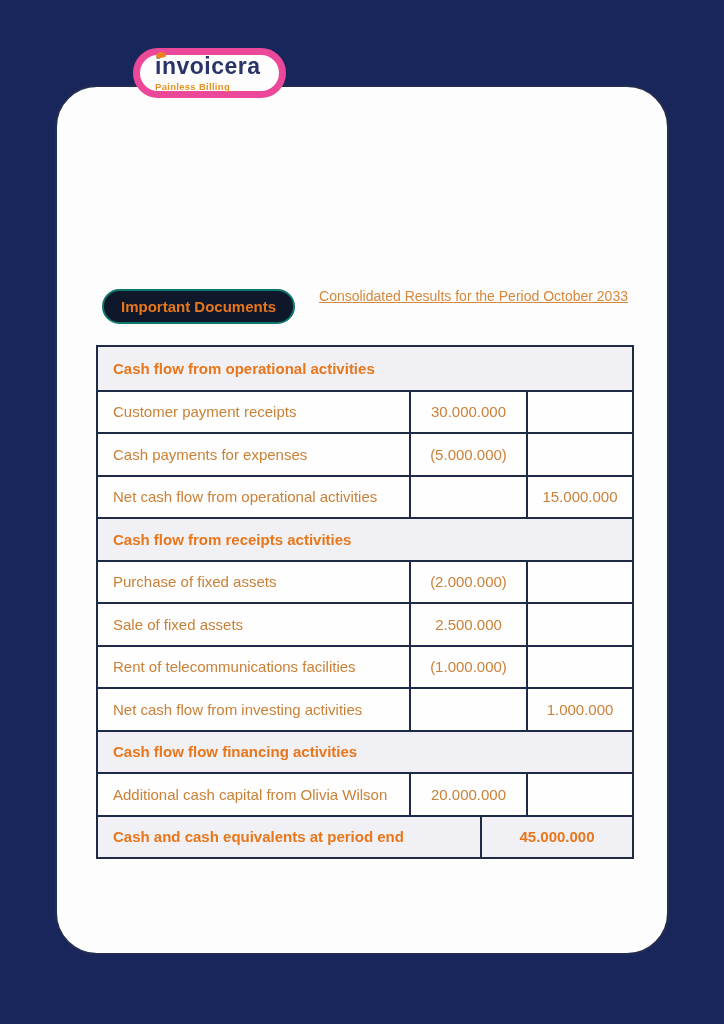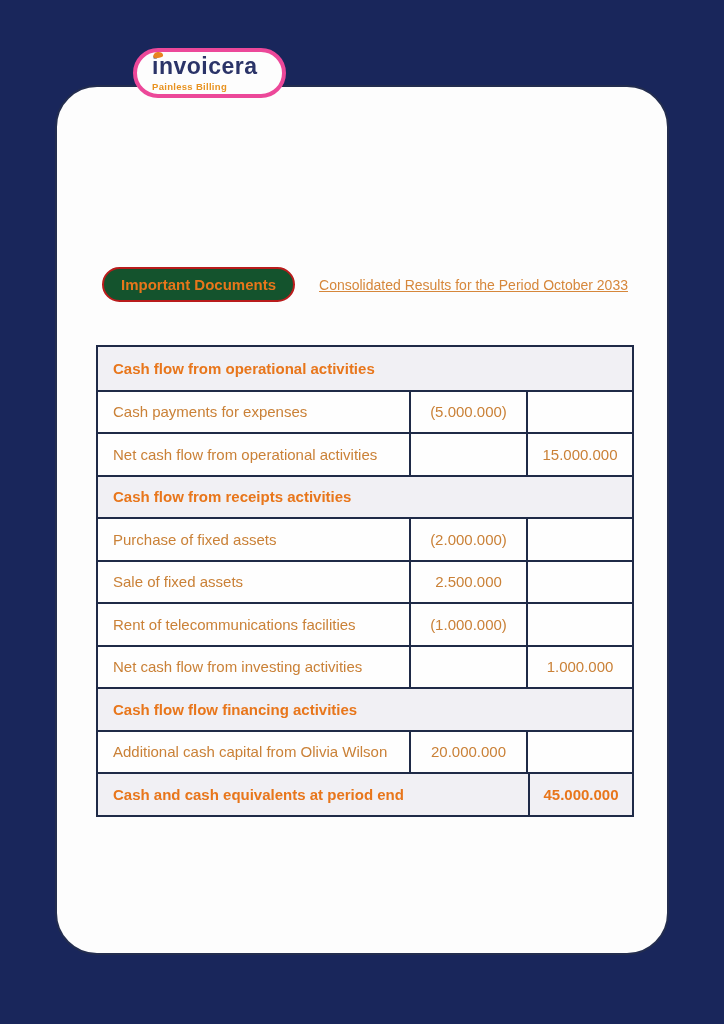--- a/index.html
+++ b/index.html
@@ -23,21 +23,21 @@
     background: #fdfdfd;
     border: 2px solid #232d4f;
     border-radius: 42px;
   }
   
   .logo-pill {
     position: absolute;
     left: 133px; top: 48px;
     width: 153px; height: 50px;
     background: #fdfdfd;
-    border: 4px solid #ec4899;
+    border: 7px solid #ec4899;
     border-radius: 26px;
     display: flex;
     flex-direction: column;
     justify-content: center;
     padding-left: 15px;
     z-index: 5;
   }
   .logo-wordmark {
     position: relative;
     font-size: 23px;
@@ -82,28 +82,29 @@
   }
   
   .badge-row {
     position: absolute;
     left: 45px; top: 180px;
     width: 535px;
     display: flex;
     align-items: center;
   }
   .badge {
-    background: #14532d;
-    border: 2px solid #b91c1c;
+    background: #0f172a;
+    border: 2px solid #0f766e;
     border-radius: 18px;
     padding: 7px 17px;
     font-size: 15px;
     font-weight: bold;
     color: #e8761b;
     white-space: nowrap;
+    margin-top: 22px;
   }
   .subtitle {
     margin-left: 24px;
     font-size: 14px;
     color: #d6873b;
     white-space: nowrap;
     text-decoration: underline;
   }
   
   .cf-table {
@@ -120,21 +121,21 @@
     background: #fefefe;
   }
   .cfrow:first-child { border-top: none; }
   .cfrow.section, .cfrow.total { background: #f1f0f4; }
   .cell {
     display: flex;
     align-items: center;
     overflow: hidden;
   }
   .c1  { width: 311px; padding-left: 15px; }
-  .c12 { width: 430px; padding-left: 15px; }
+  .c12 { width: 382px; padding-left: 15px; }
   .c2  { width: 117px; justify-content: center; border-left: 2px solid #1f2a47; }
   .c3  { flex: 1;      justify-content: center; border-left: 2px solid #1f2a47; }
   .section .c1 { width: 100%; }
   .sec-label   { font-size: 15px; font-weight: bold; color: #e8761b; }
   .row-label   { font-size: 15px; color: #ca8137; }
   .amount      { font-size: 15px; color: #ca8137; }
   .total-label { font-size: 15px; font-weight: bold; color: #e8761b; }
   .total-amount{ font-size: 15px; font-weight: bold; color: #e8761b; }
 </style>
 </head>
@@ -151,20 +152,31 @@
     </div>
 
     <div class="cf-table">
 
       <div class="cfrow section">
         <div class="cell c1">
           <span class="sec-label">Cash flow from operational activities</span>
         </div>
       </div>
 
+      <div class="cfrow data">
+        <div class="cell c1">
+          <span class="row-label">Customer payment receipts</span>
+        </div>
+        <div class="cell c2">
+          <span class="amount">30.000.000</span>
+        </div>
+        <div class="cell c3">
+          <span class="amount"></span>
+        </div>
+      </div>
 
       <div class="cfrow data">
         <div class="cell c1">
           <span class="row-label">Cash payments for expenses</span>
         </div>
         <div class="cell c2">
           <span class="amount">(5.000.000)</span>
         </div>
         <div class="cell c3">
           <span class="amount"></span>

